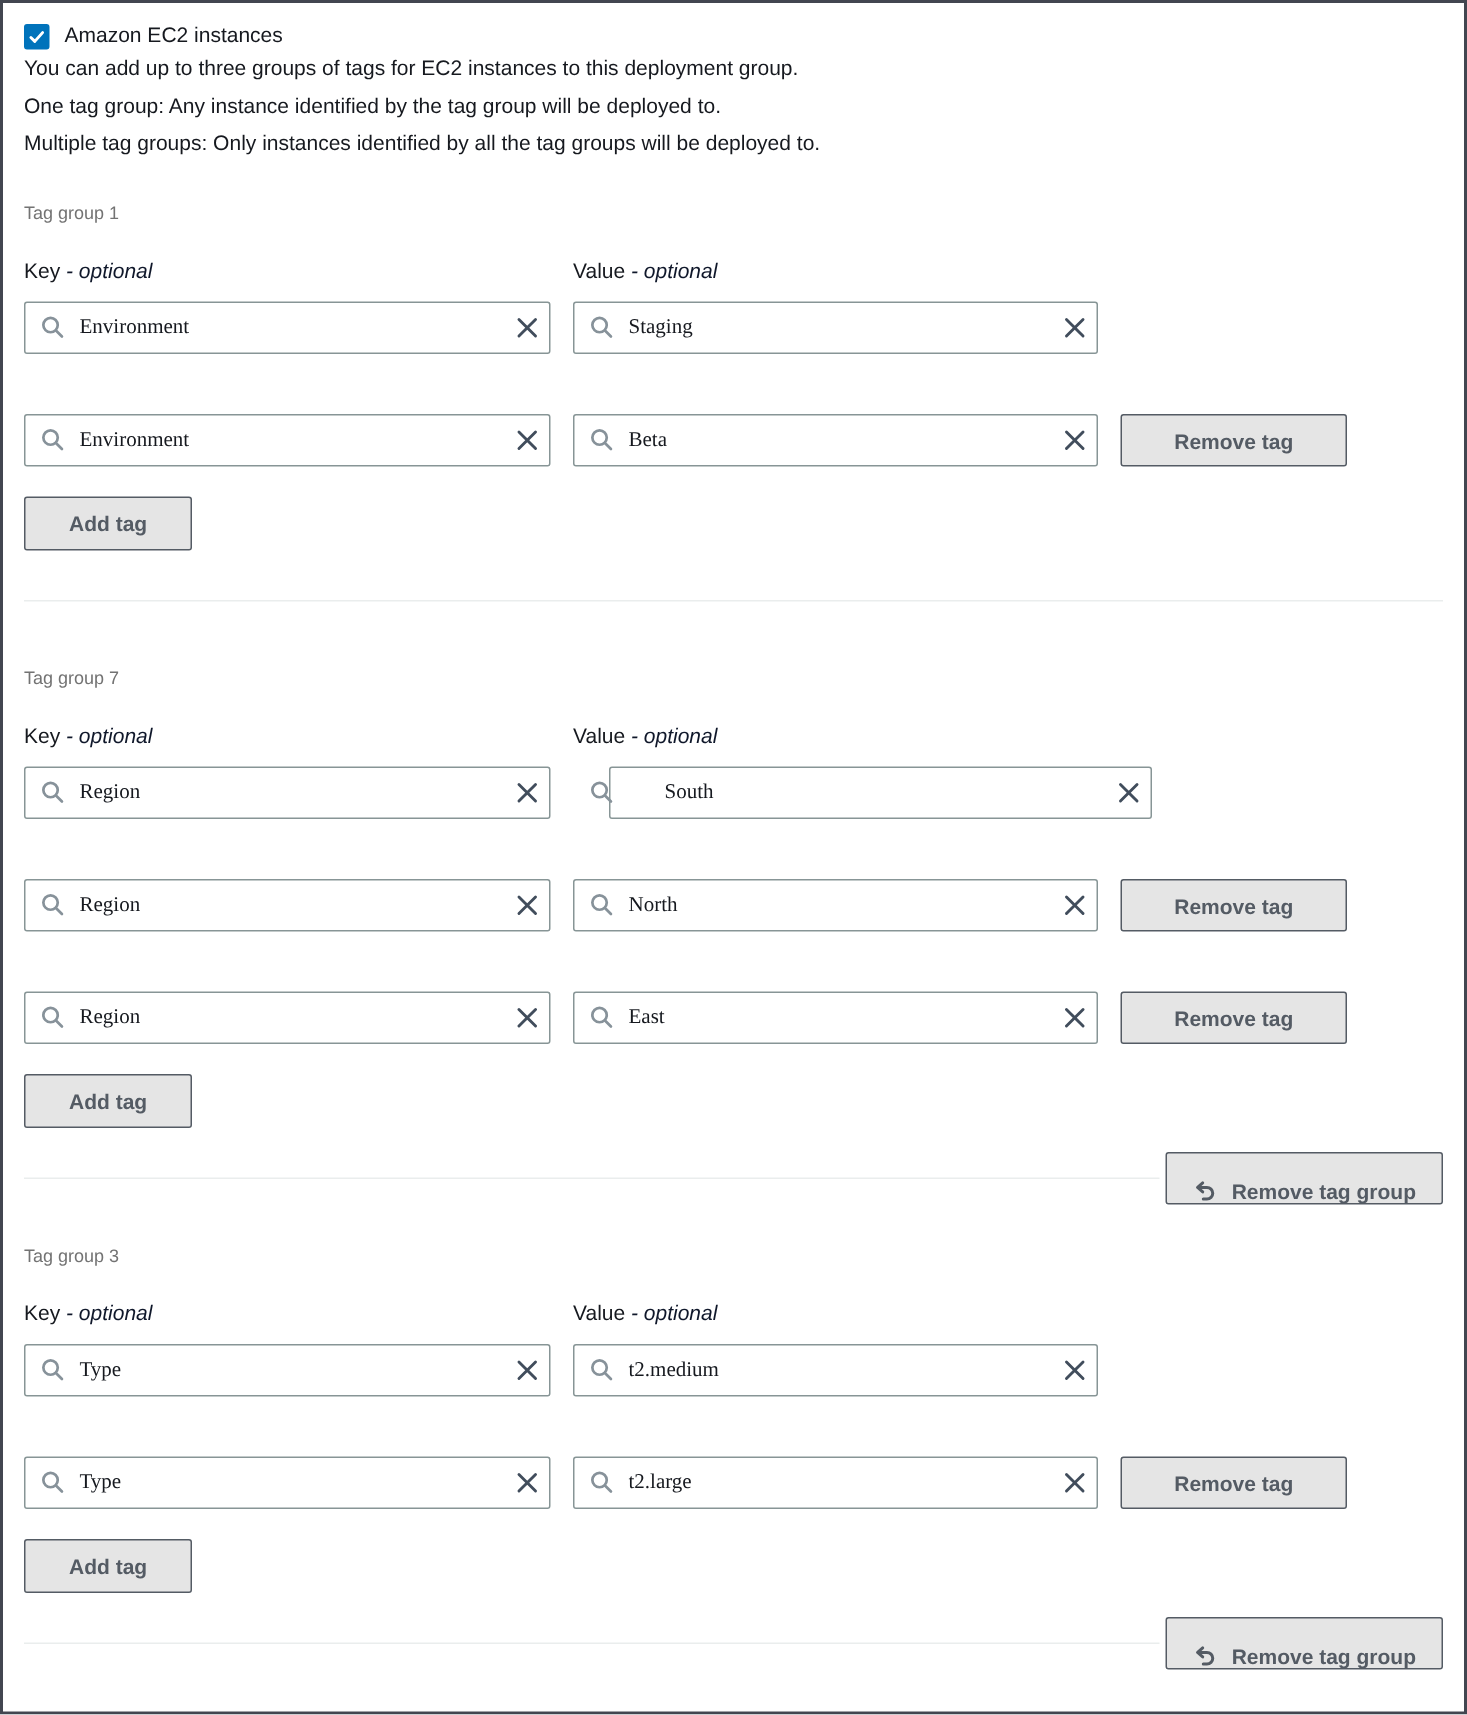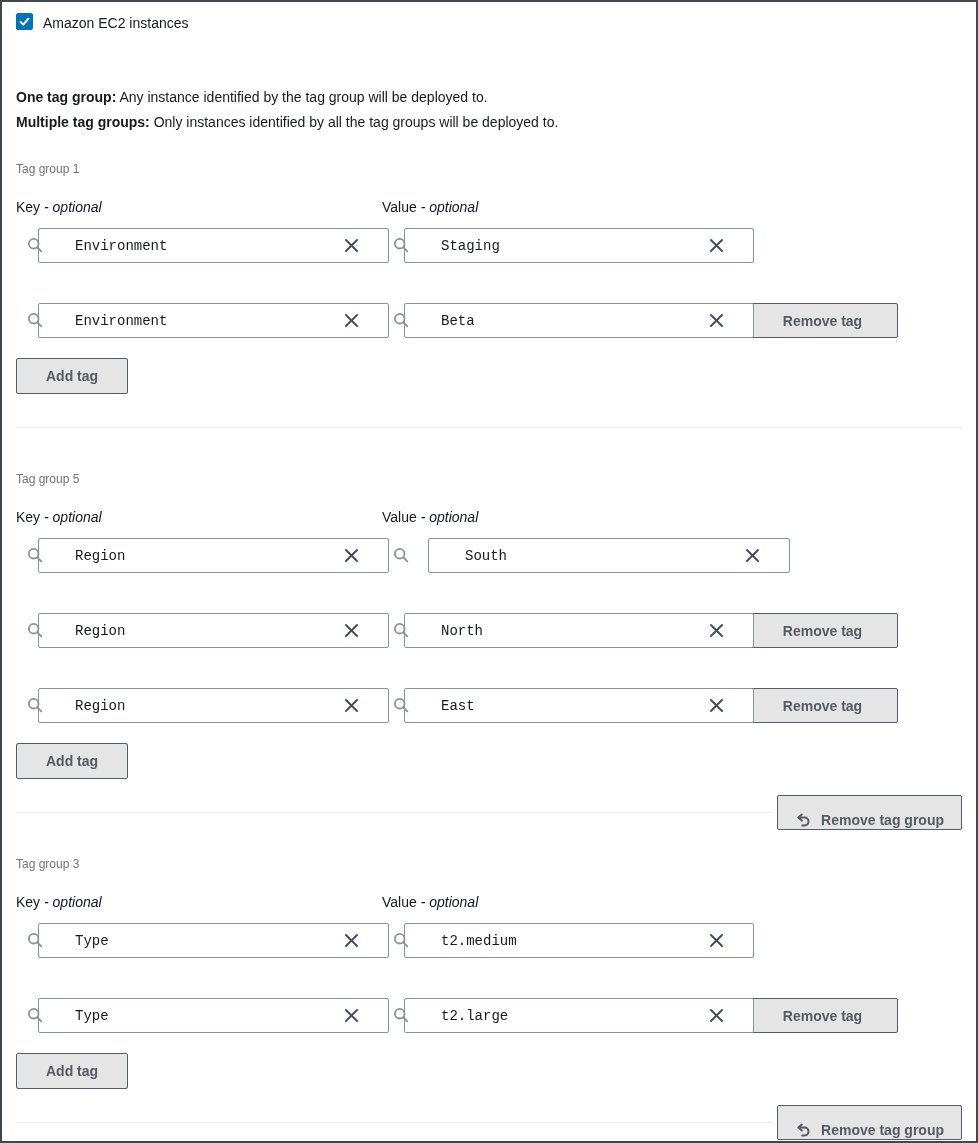--- a/index.html
+++ b/index.html
@@ -7,86 +7,86 @@
   .page {
     width: 978px; height: 1143px;
     border: 2px solid #424650;
     background: #fff;
     padding: 11px 14px 0 14px;
     font-family: "Liberation Sans", sans-serif;
     font-size: 14px; color: #16191f;
     overflow: hidden;
   }
   
-  .checkbox-row { display: flex; align-items: flex-start; gap: 10px; margin-bottom: 27px; }
+  .checkbox-row { display: flex; align-items: flex-end; gap: 10px; }
   .checkbox {
     width: 17px; height: 17px; background: #0073bb; border: 1px solid #0073bb;
     border-radius: 2px; display: flex; align-items: center; justify-content: center;
     cursor: pointer; flex: 0 0 auto;
   }
   .checkbox-label { line-height: 20px; }
   
   .desc { line-height: 25px; margin: 0; }
-  .desc b { font-weight: 700; }
+  .desc b { font-weight: 400; }
   
   .tag-group { margin-top: 24px; }
   .group-title { color: #737373; font-size: 12px; font-weight: 400; line-height: 20px; margin: 0 0 20px 0; }
   .field-labels { display: flex; gap: 15px; margin-bottom: 12px; line-height: 17px; }
   .field-labels .col { width: 351px; }
   .optional { color: #0f172a; font-style: italic; }
   
   .tag-row { display: flex; gap: 15px; margin-bottom: 40px; align-items: flex-start; }
   .rows .tag-row:last-child { margin-bottom: 20px; }
   .input-wrap { position: relative; width: 351px; height: 35px; }
   .input-wrap input {
     width: 100%; height: 100%;
     border: 1px solid #879596; border-radius: 2px;
     padding: 0 34px 0 36px;
-    font-family: Liberation Mono, monospace; font-size: 14px; color: #16191f;
-    background: #fff; outline: none; margin-left: 22px;
+    font-family: Liberation Serif, serif; font-size: 14px; color: #16191f;
+    background: #fff; outline: none;
   }
   .search-icon { position: absolute; left: 11px; top: 9px; pointer-events: none; }
   .clear-btn {
     position: absolute; right: 7px; top: 9px;
     background: none; border: none; padding: 0; margin: 0; cursor: pointer; line-height: 0;
   }
   
   .btn {
     background: #e5e5e5; border: 1px solid #545b64; border-radius: 2px;
     color: #545b64; font-weight: 700; font-size: 14px;
     font-family: "Liberation Sans", sans-serif; cursor: pointer;
   }
   .remove-tag-btn { width: 151px; height: 35px; flex: 0 0 auto; }
   .add-tag-btn { height: 36px; padding: 0 29px; }
   .group-footer { display: flex; align-items: center; height: 35px; margin-top: 16px; }
   .rule { flex: 1; border-top: 1px solid #eaeded; height: 0; }
   .remove-group-btn {
-    margin-left: 4px; height: 35px; padding: 16px 17px;
-    display: flex; align-items: flex-start; gap: 10px; flex: 0 0 auto;
+    margin-left: 4px; height: 35px; padding: 0 17px;
+    display: flex; align-items: flex-end; gap: 10px; flex: 0 0 auto;
   }
   .remove-group-btn svg { flex: 0 0 auto; }
 </style>
 </head>
 <body>
 
 <div class="page">
 
   <div class="checkbox-row">
     <span class="checkbox">
       <span style="line-height:0;">
         <svg width="13" height="13" viewBox="0 0 16 16">
           <path d="M3.2 8.6 6.4 11.8 12.8 4.6" fill="none" stroke="#ffffff" stroke-width="2.4" stroke-linecap="round" stroke-linejoin="round"></path>
         </svg>
       </span>
     </span>
     <span class="checkbox-label">Amazon EC2 instances</span>
   </div>
 
   <p class="desc">
-    <br>
+    <span>You can add up to three groups of tags for EC2 instances to this deployment group.</span><br>
     <b>One tag group:</b><span> Any instance identified by the tag group will be deployed to.</span><br>
     <b>Multiple tag groups:</b><span> Only instances identified by all the tag groups will be deployed to.</span>
   </p>
 
   <div id="tag-groups">
   <section class="tag-group">
     <h3 class="group-title">Tag group 1</h3>
     <div class="field-labels">
       <div class="col">
         <span>Key</span>
@@ -167,21 +167,21 @@
   </div>
 </div>
     <button class="btn add-tag-btn">Add tag</button>
     <div class="group-footer">
       <div class="rule"></div>
 
     </div>
   </section>
 
   <section class="tag-group">
-    <h3 class="group-title">Tag group 5</h3>
+    <h3 class="group-title">Tag group 7</h3>
     <div class="field-labels">
       <div class="col">
         <span>Key</span>
         <span class="optional">- optional</span>
       </div>
       <div class="col">
         <span>Value</span>
         <span class="optional">- optional</span>
       </div>
     </div>

